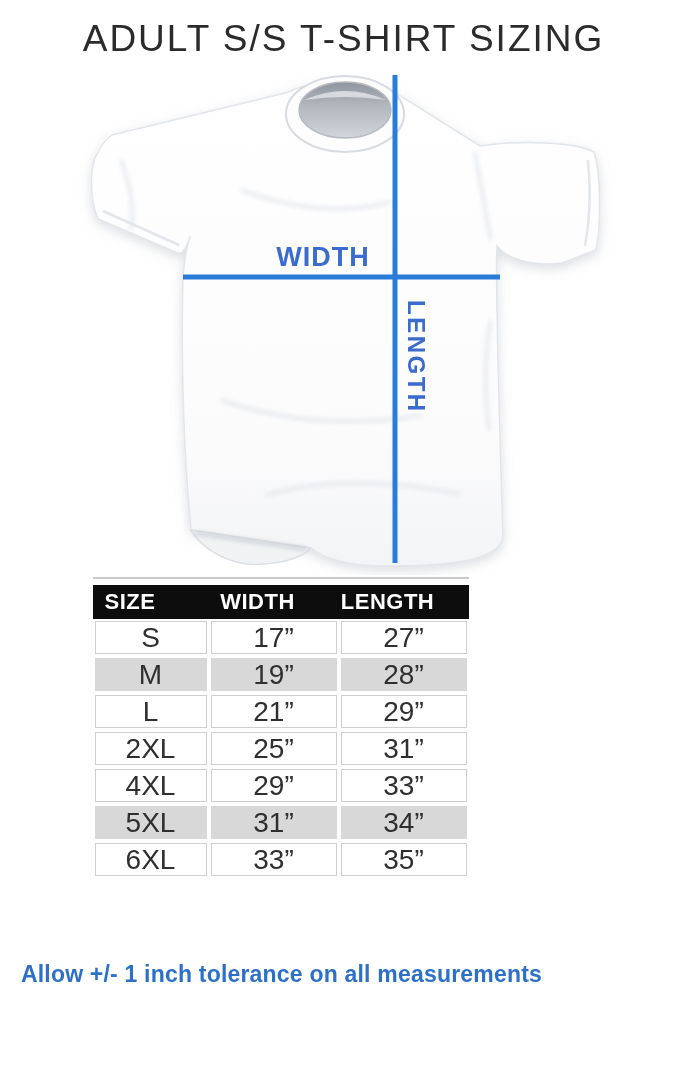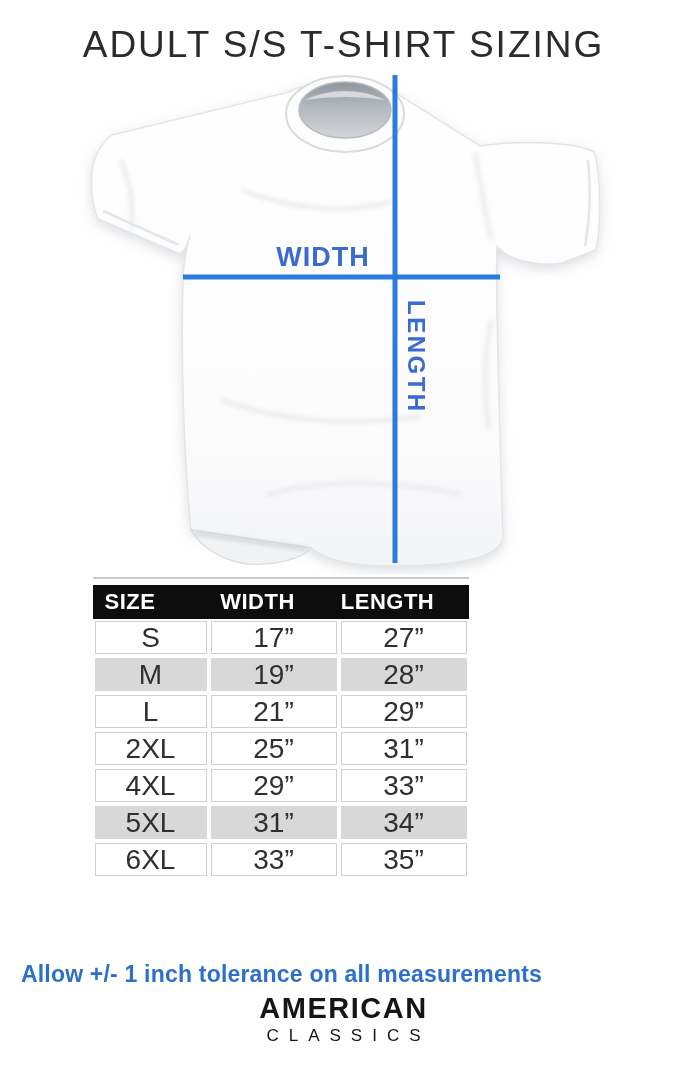--- a/index.html
+++ b/index.html
@@ -7,21 +7,21 @@
   .page {
     position:relative;
     width:687px; height:1080px;
     margin:0 auto;
     background:#ffffff;
     font-family:"Liberation Sans", sans-serif;
     overflow:hidden;
   }
   
   .page-title {
-    padding-top:24px;
+    padding-top:18px;
     text-align:center;
     font-size:37px;
     font-weight:400;
     letter-spacing:2px;
     color:#2b2b2b;
     white-space:nowrap;
   }
   
   .shirt-wrap {
     position:absolute;
@@ -240,18 +240,14 @@
           <td>6XL</td>
           <td>33”</td>
           <td>35”</td>
         </tr>
       </tbody>
     </table>
   </div>
 
   <div class="tolerance-note">Allow +/- 1 inch tolerance on all measurements</div>
 
-  <div class="brand-logo">
-    <div class="brand-line1">AMERICAN</div>
-    <div class="brand-line2">CLASSICS</div>
-  </div>
 
 </div>
 
 </body></html>

